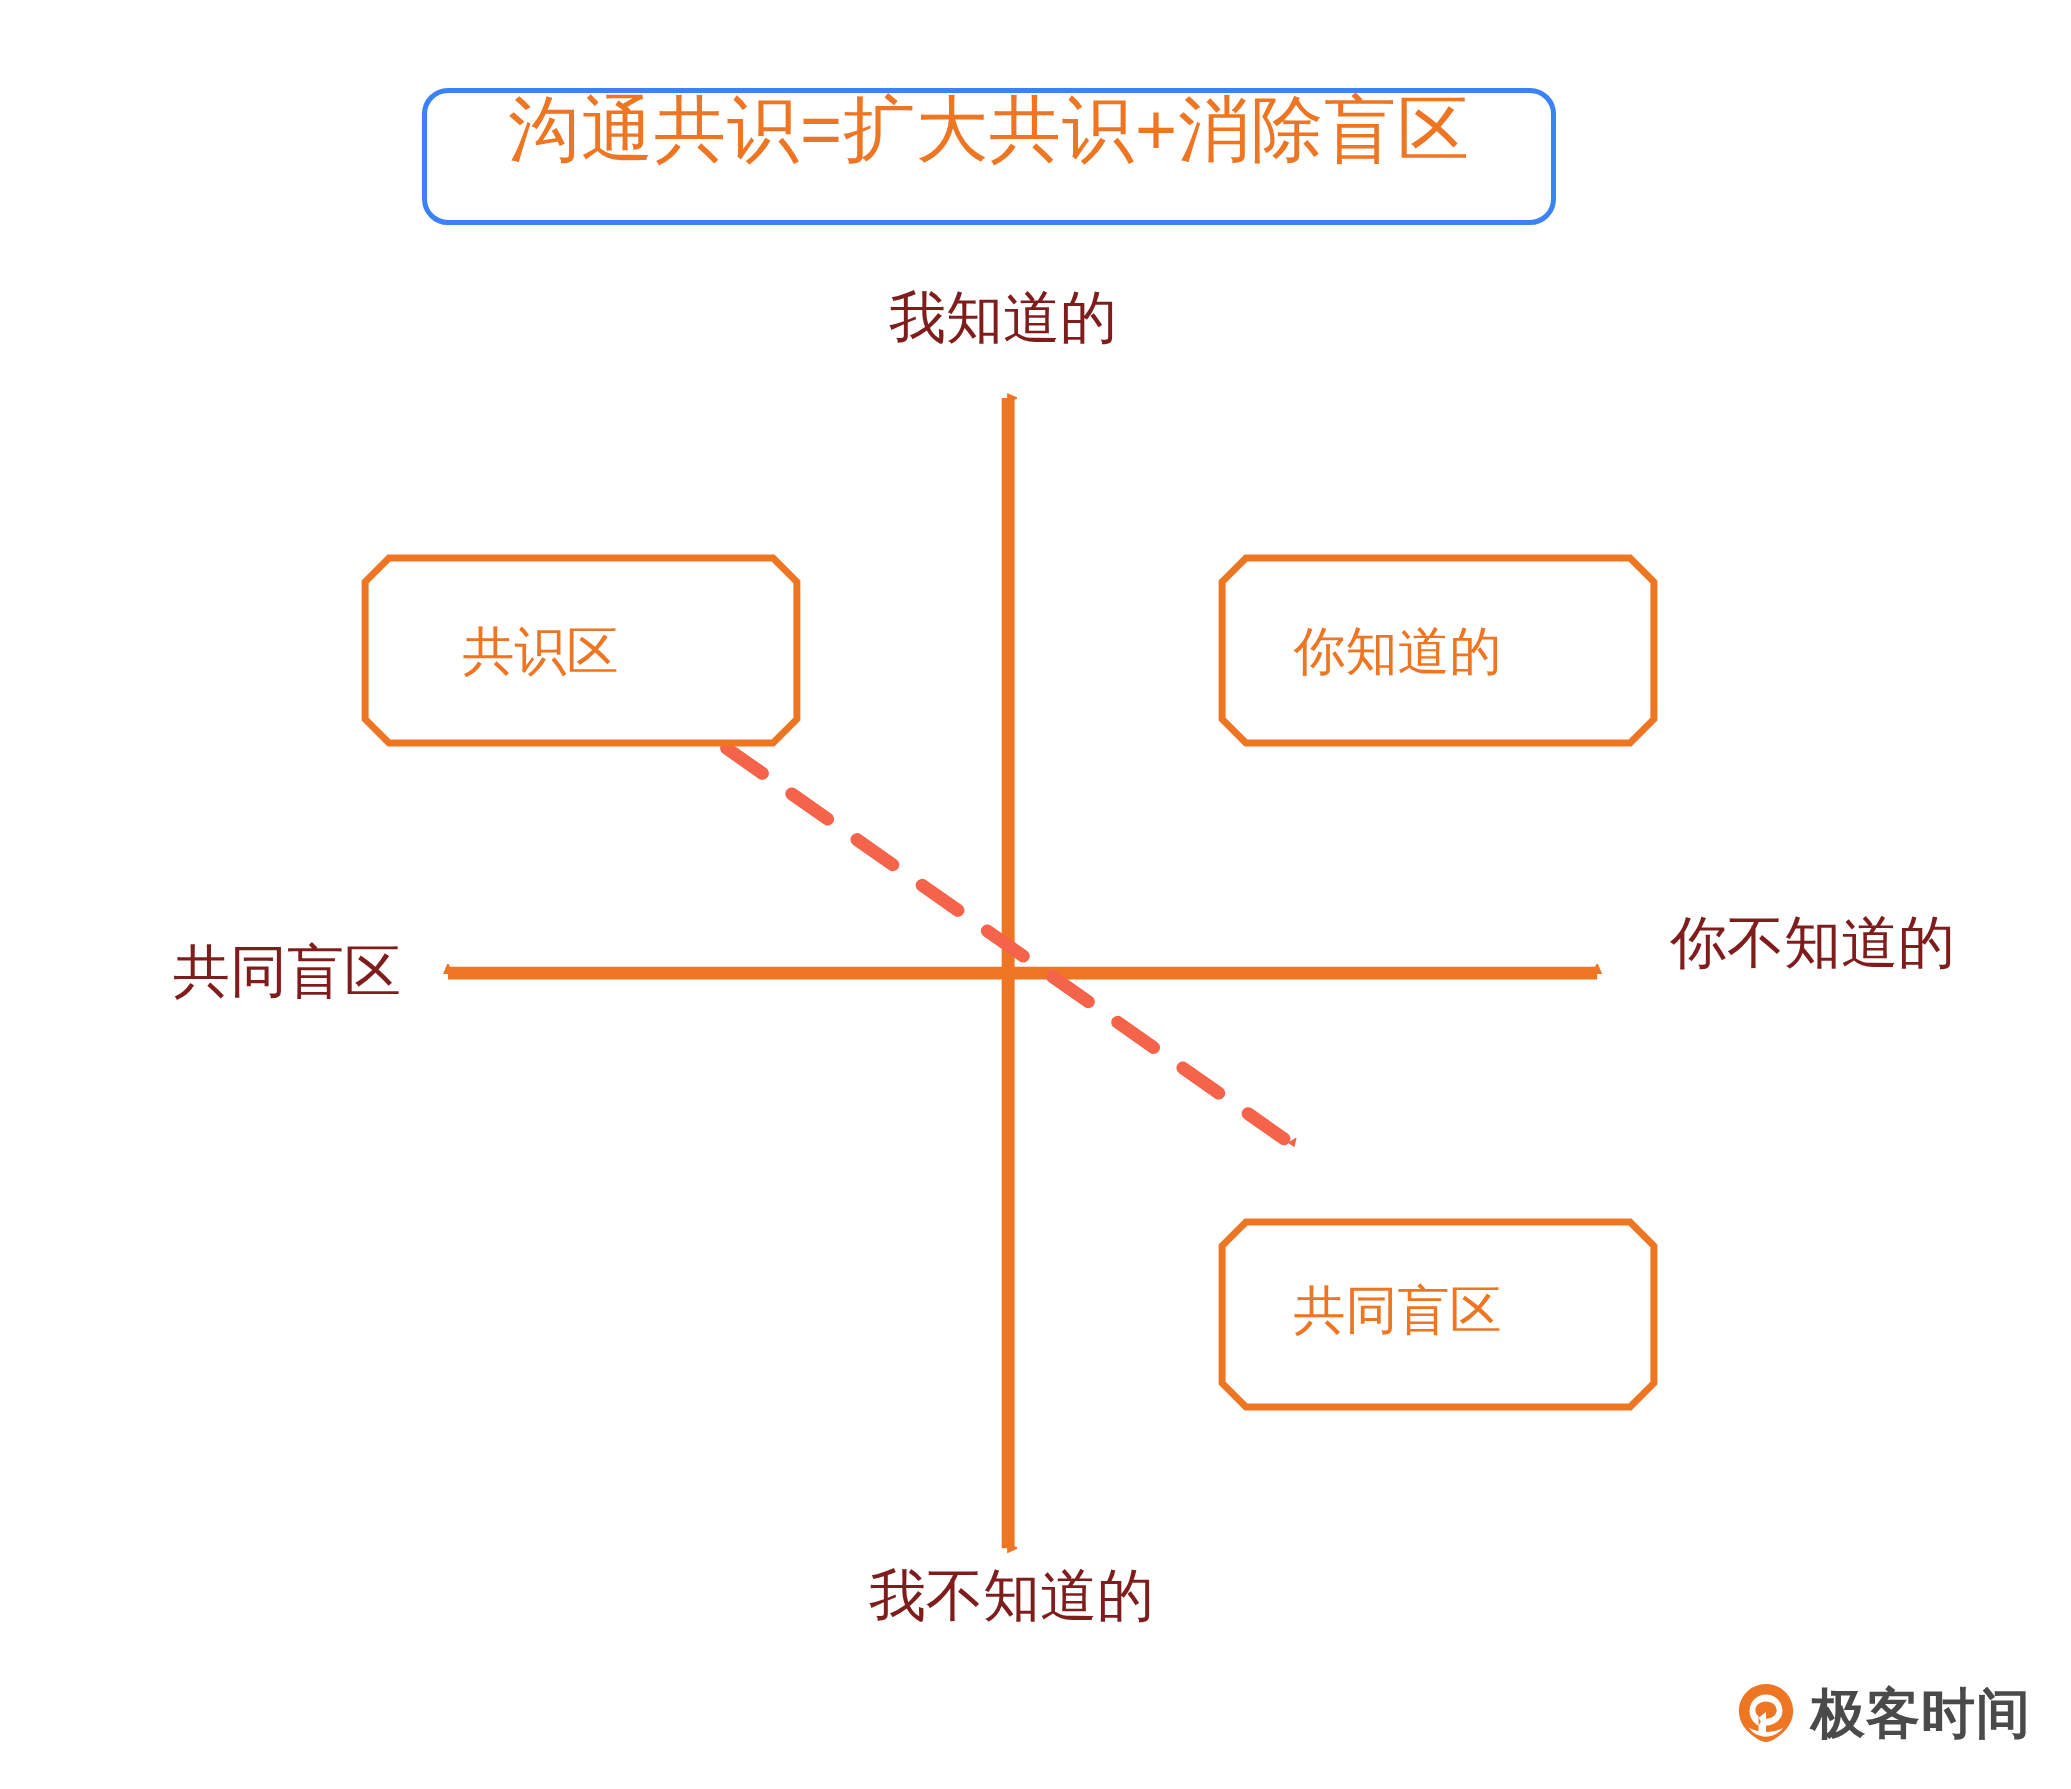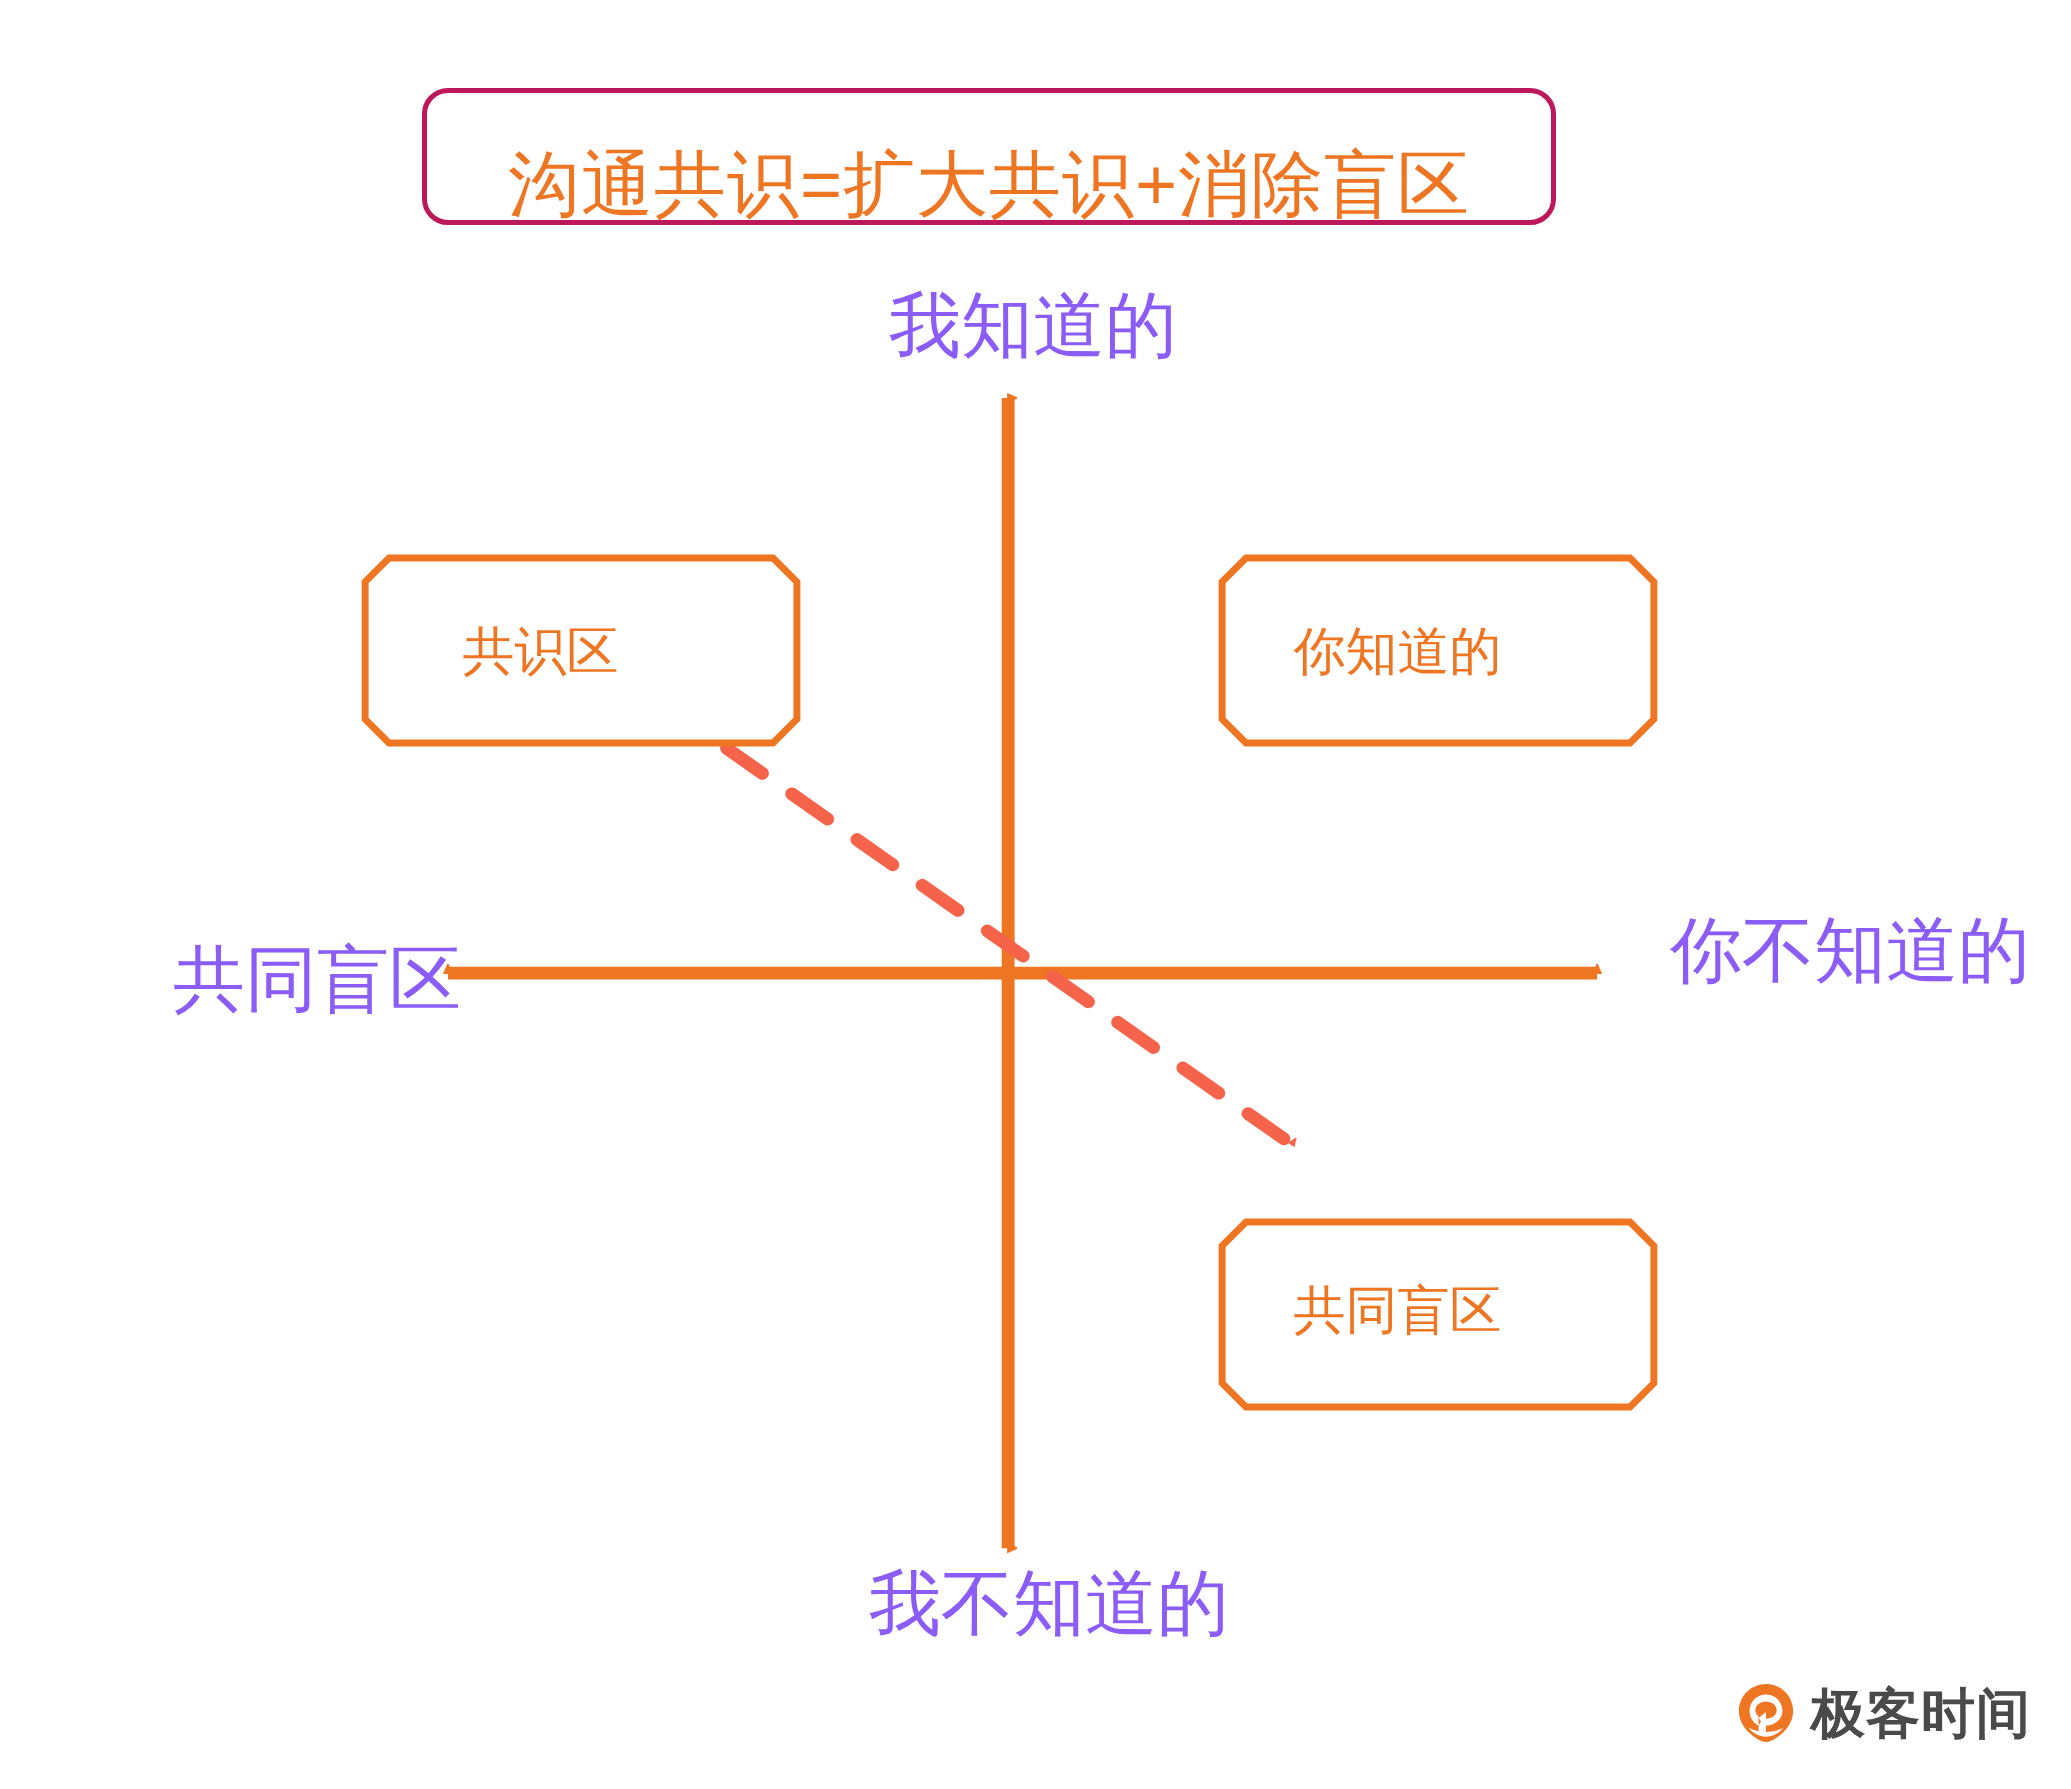--- a/index.html
+++ b/index.html
@@ -20,24 +20,24 @@
   }
 
   
   #title-box {
     position: absolute;
     left: 422px;
     top: 88px;
     width: 1134px;
     height: 137px;
     box-sizing: border-box;
-    border: 5px solid #be185d;
+    border: 5px solid #3b82f6;
     border-radius: 26px;
     display: flex;
-    align-items: flex-end;
+    align-items: flex-start;
     justify-content: center;
   }
   #title-text {
     font-size: 72px;
     line-height: 1;
     color: #EE7623;
     font-weight: 500;
     letter-spacing: 1px;
     white-space: nowrap;
   }
@@ -48,23 +48,23 @@
     left: 0;
     top: 0;
     width: 2072px;
     height: 1789px;
     pointer-events: none;
   }
 
   
   .axis-label {
     position: absolute;
-    font-size: 72px;
-    line-height: 1;
-    color: #8b5cf6;
+    font-size: 57px;
+    line-height: 1;
+    color: #7f1d1d;
     white-space: nowrap;
   }
   #label-top {
     left: 889px;
     top: 289px;
   }
   #label-bottom {
     left: 869px;
     top: 1567px;
     text-align: right;

